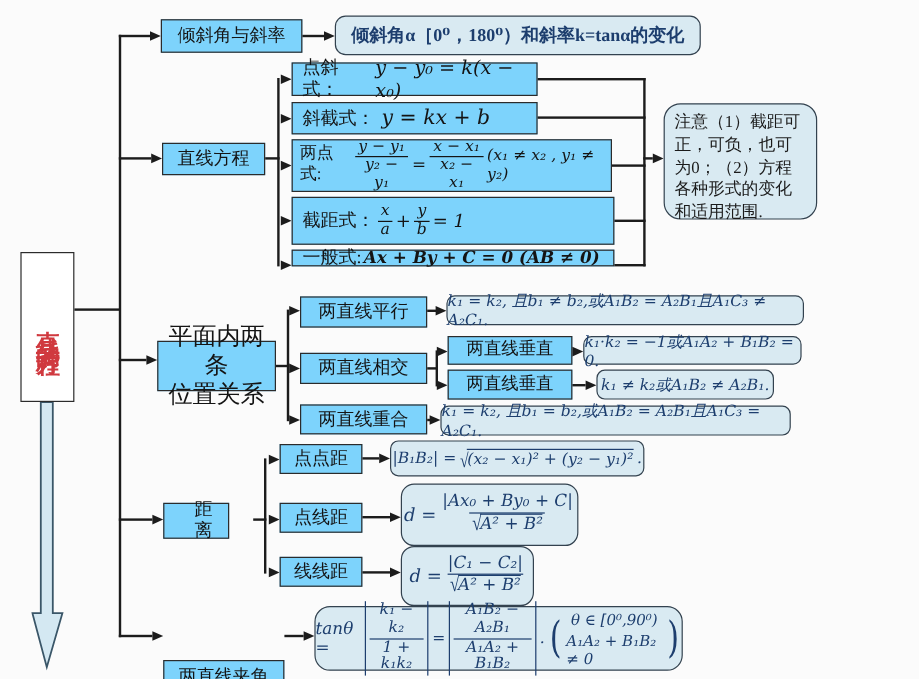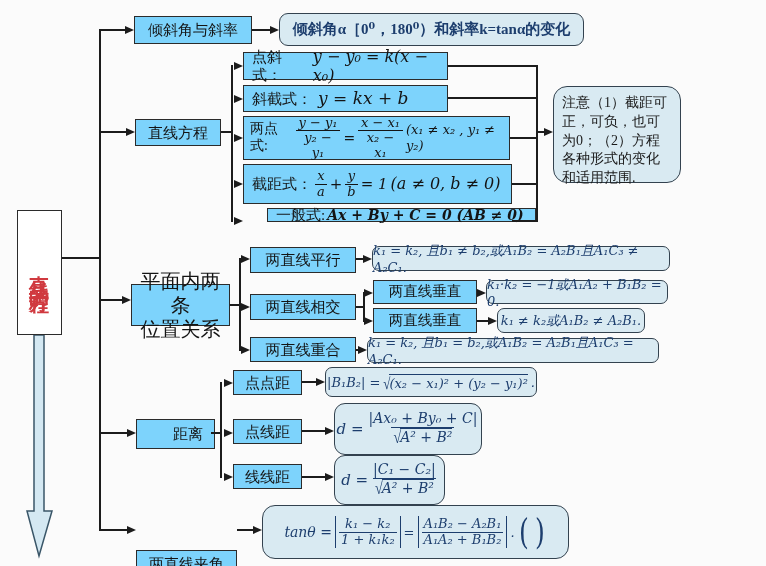--- a/index.html
+++ b/index.html
@@ -120,24 +120,23 @@
     <span class="frac sm">
       <span class="num m">x</span>
       <span class="den m">a</span>
     </span>
     <span class="m">+</span>
     <span class="frac sm">
       <span class="num m">y</span>
       <span class="den m">b</span>
     </span>
     <span class="m">= 1</span>
-    <span class="m" style="font-size:16px;">(a ≠ 0, b ≠ 0)</span>
-  </div>
-
-  <div class="abs-box lbox" style="left:243px;top:208px;width:269px;height:14px;justify-content:flex-start;padding-left:8px;gap:2px;margin-left:24px;">
+  </div>
+
+  <div class="abs-box lbox" style="left:243px;top:208px;width:269px;height:14px;justify-content:flex-start;padding-left:8px;gap:2px;">
     <span class="cn">一般式:</span>
     <span class="m" style="font-size:14px;font-weight:bold;">Ax + By + C = 0 (AB ≠ 0)</span>
   </div>
 
   <div class="hline" style="left:448px;top:65px;width:90px;"></div>
   <div class="hline" style="left:448px;top:97px;width:90px;"></div>
   <div class="hline" style="left:510px;top:137px;width:28px;"></div>
   <div class="hline" style="left:512px;top:183px;width:26px;"></div>
   <div class="hline" style="left:512px;top:220px;width:26px;"></div>
   <div class="vline" style="left:536px;top:65px;height:157px;"></div>
@@ -194,21 +193,21 @@
 
   <div class="abs-box lbox" style="left:250px;top:337px;width:106px;height:25px;">
     <span>两直线重合</span>
   </div>
   <div class="hline" style="left:356px;top:349px;width:3px;"></div>
   <div class="arr" style="left:358px;top:345.5px;"></div>
   <div class="abs-box fbox sm" style="left:367px;top:338px;width:292px;height:25px;border-radius:7px;">
     <span class="m">k₁ = k₂,  且b₁ = b₂,或A₁B₂ = A₂B₁且A₁C₃ = A₂C₁.</span>
   </div>
 
-  <div class="abs-box lbox" style="left:136px;top:419px;width:79px;height:30px;padding-left:25px;">
+  <div class="abs-box lbox" style="left:136px;top:419px;width:55px;height:30px;padding-left:25px;">
     <span>距离</span>
   </div>
   <div class="hline" style="left:211px;top:432px;width:11px;"></div>
   <div class="vline" style="left:220px;top:382px;height:96px;"></div>
   <div class="arr" style="left:224px;top:378.5px;"></div>
   <div class="arr" style="left:224px;top:428.5px;"></div>
   <div class="arr" style="left:224px;top:472.5px;"></div>
 
   <div class="abs-box lbox" style="left:233px;top:370px;width:69px;height:25px;">
     <span>点点距</span>
@@ -272,16 +271,20 @@
     </span>
     <span class="m">=</span>
     <span class="abs-bars">
       <span class="frac">
         <span class="num m">A₁B₂ − A₂B₁</span>
         <span class="den m">A₁A₂ + B₁B₂</span>
       </span>
     </span>
     <span class="m">.</span>
     <span class="bp">(</span>
+    <span class="conds">
+      <span class="m">θ ∈ [0⁰,90⁰)</span>
+      <span class="m">A₁A₂ + B₁B₂ ≠ 0</span>
+    </span>
     <span class="bp">)</span>
   </div>
 
 </div>
 
 </body></html>

